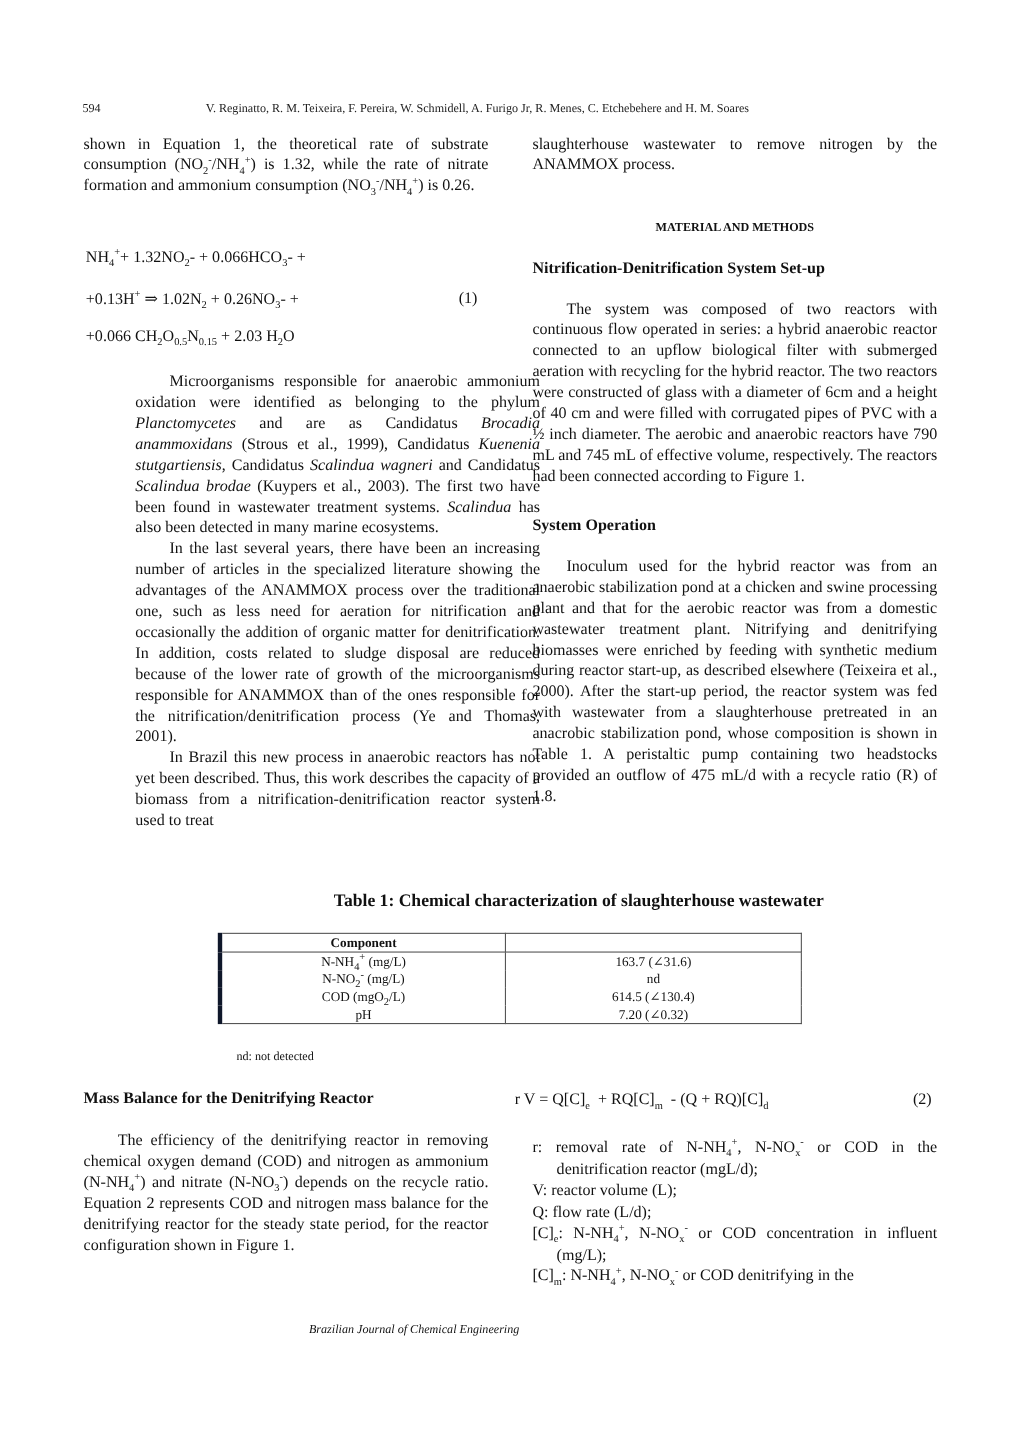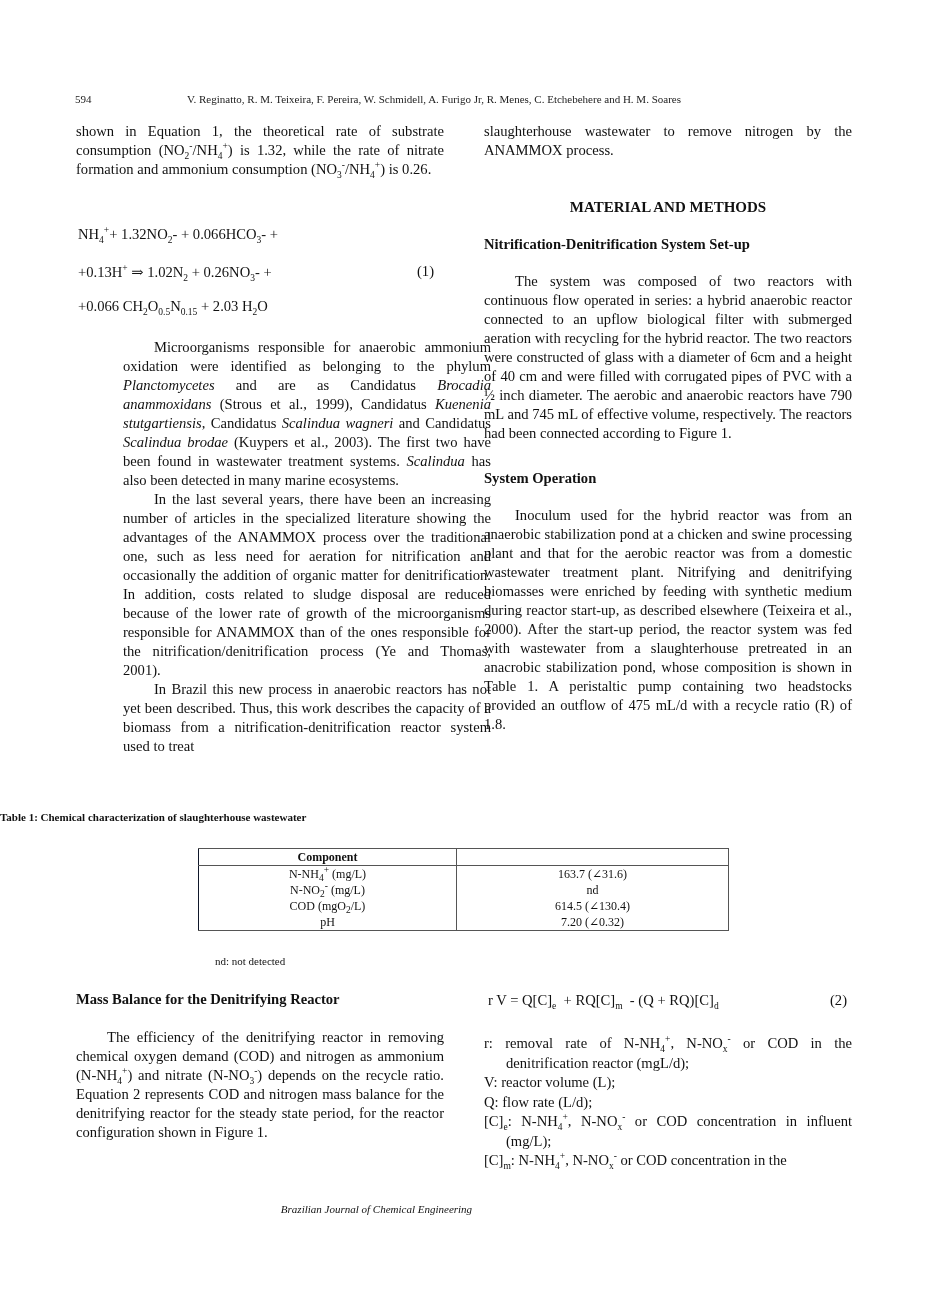--- a/index.html
+++ b/index.html
@@ -11,32 +11,32 @@
   .running-head { top: 93px; left: 75px; width: 780px; font-size: 11px; color: #222; }
   .running-head .pg { position: absolute; left: 0; top: 0; }
   .running-head .authors { position: absolute; left: 112px; top: 0; white-space: nowrap; }
   .col { position: absolute; width: 368px; font-size: 14.6px; line-height: 19px; text-align: justify; }
   .col-left { left: 76px; }
   .col-right { left: 484px; }
   p { margin: 0; }
   .indent { text-indent: 31px; }
   i { font-style: italic; }
   sub, sup { font-size: 9.5px; line-height: 0; }
-  .sec-title { font-weight: bold; text-align: center; font-size: 15px; }
+  .sec-title { font-weight: bold; text-align: center; font-size: 11px; }
   .subsec { font-weight: bold; font-size: 14.6px; text-align: left; }
   .eq { position: absolute; font-size: 14.6px; white-space: nowrap; }
   .eq-num { position: absolute; font-size: 14.6px; }
-  .table-caption { top: 811px; left: 0; width: 749px; text-align: left; font-weight: bold; font-size: 11px; }
+  .table-caption { top: 811px; left: 0; width: 749px; text-align: right; font-weight: bold; font-size: 16px; }
   table.chem {
     position: absolute; top: 848px; left: 198px; width: 531px;
     border-collapse: collapse; font-size: 12px; line-height: 16px;
   }
   table.chem th, table.chem td { padding: 0; text-align: center; }
   table.chem th { font-weight: bold; border-bottom: 1px solid #555; height: 16px; }
-  table.chem .c1 { width: 257px; border-left: 1px solid #0f172a; border-right: 1px solid #555; margin-left: 17px; }
+  table.chem .c1 { width: 257px; border-left: 4px solid #0f172a; border-right: 1px solid #555; margin-left: 17px; }
   table.chem .c2 { border-right: 1px solid #555; }
   table.chem tr.top th { border-top: 1px solid #555; }
   table.chem tr.last td { border-bottom: 1px solid #555; }
   .footnote { top: 955px; left: 215px; font-size: 11px; }
   .defs { font-size: 14.6px; line-height: 19.5px; text-align: justify; }
   .defs .d { padding-left: 22px; text-indent: -22px; }
   .footer { top: 1203px; left: 0; width: 753px; text-align: center; font-style: italic; font-size: 11px; }
 </style>
 </head>
 <body>
@@ -109,32 +109,32 @@
 </table>
 <div class="abs footnote">nd: not detected</div>
 
 <div class="col col-left" style="top:990px;">
   <p class="subsec">Mass Balance for the Denitrifying Reactor</p>
   <p class="indent" style="margin-top:19px;">
     <span>The efficiency of the denitrifying reactor in removing chemical oxygen demand (COD) and nitrogen as ammonium (N-NH</span><sub>4</sub><sup>+</sup><span>) and nitrate (N-NO</span><sub>3</sub><sup>-</sup><span>) depends on the recycle ratio. Equation 2 represents COD and nitrogen mass balance for the denitrifying reactor for the steady state period, for the reactor configuration shown in Figure 1.</span>
   </p>
 </div>
 
-<div class="eq" style="top:992px; left:488px;">
+<div class="eq" style="top:992px; left:468px;">
   <span>r V = Q[C]</span><sub>e</sub><span style="white-space:pre">  + RQ[C]</span><sub>m</sub><span style="white-space:pre">  - (Q + RQ)[C]</span><sub>d</sub>
 </div>
 <div class="eq-num" style="top:992px; left:830px;">(2)</div>
 
 <div class="col col-right defs" style="top:1034px;">
   <p class="d">
     <span>r: removal rate of N-NH</span><sub>4</sub><sup>+</sup><span>, N-NO</span><sub>x</sub><sup>-</sup><span> or COD in the denitrification reactor (mgL/d);</span>
   </p>
   <p class="d">V: reactor volume (L);</p>
   <p class="d">Q: flow rate (L/d);</p>
   <p class="d">
     <span>[C]</span><sub>e</sub><span>: N-NH</span><sub>4</sub><sup>+</sup><span>, N-NO</span><sub>x</sub><sup>-</sup><span> or COD concentration in influent (mg/L);</span>
   </p>
   <p class="d">
-    <span>[C]</span><sub>m</sub><span>: N-NH</span><sub>4</sub><sup>+</sup><span>, N-NO</span><sub>x</sub><sup>-</sup><span> or COD concentration in the</span>
+    <span>[C]</span><sub>m</sub><span>: N-NH</span><sub>4</sub><sup>+</sup><span>, N-NO</span><sub>x</sub><sup>-</sup><span> or COD denitrifying in the</span>
   </p>
 </div>
 
 <div class="abs footer">Brazilian Journal of Chemical Engineering</div>
 
 </body></html>

